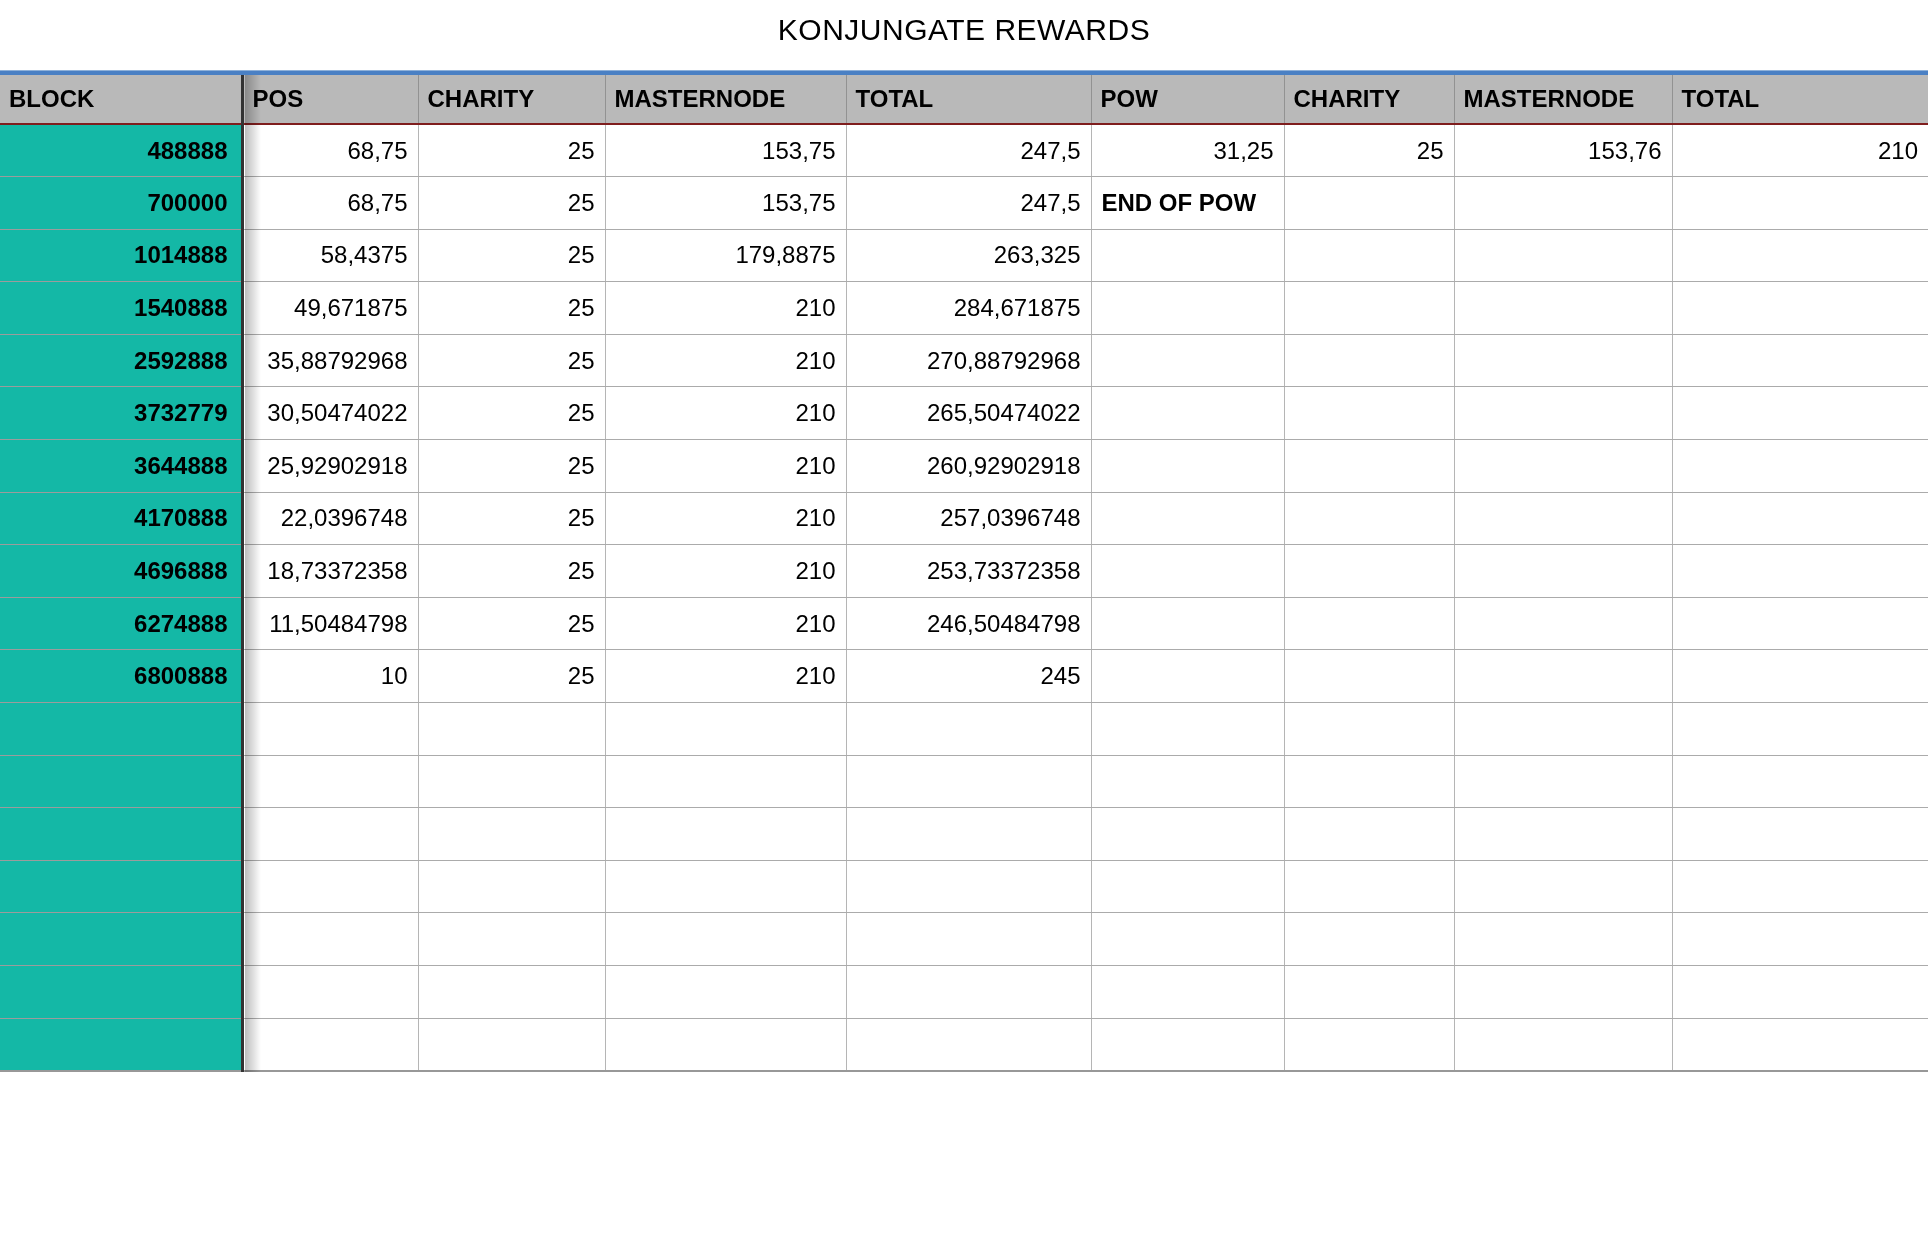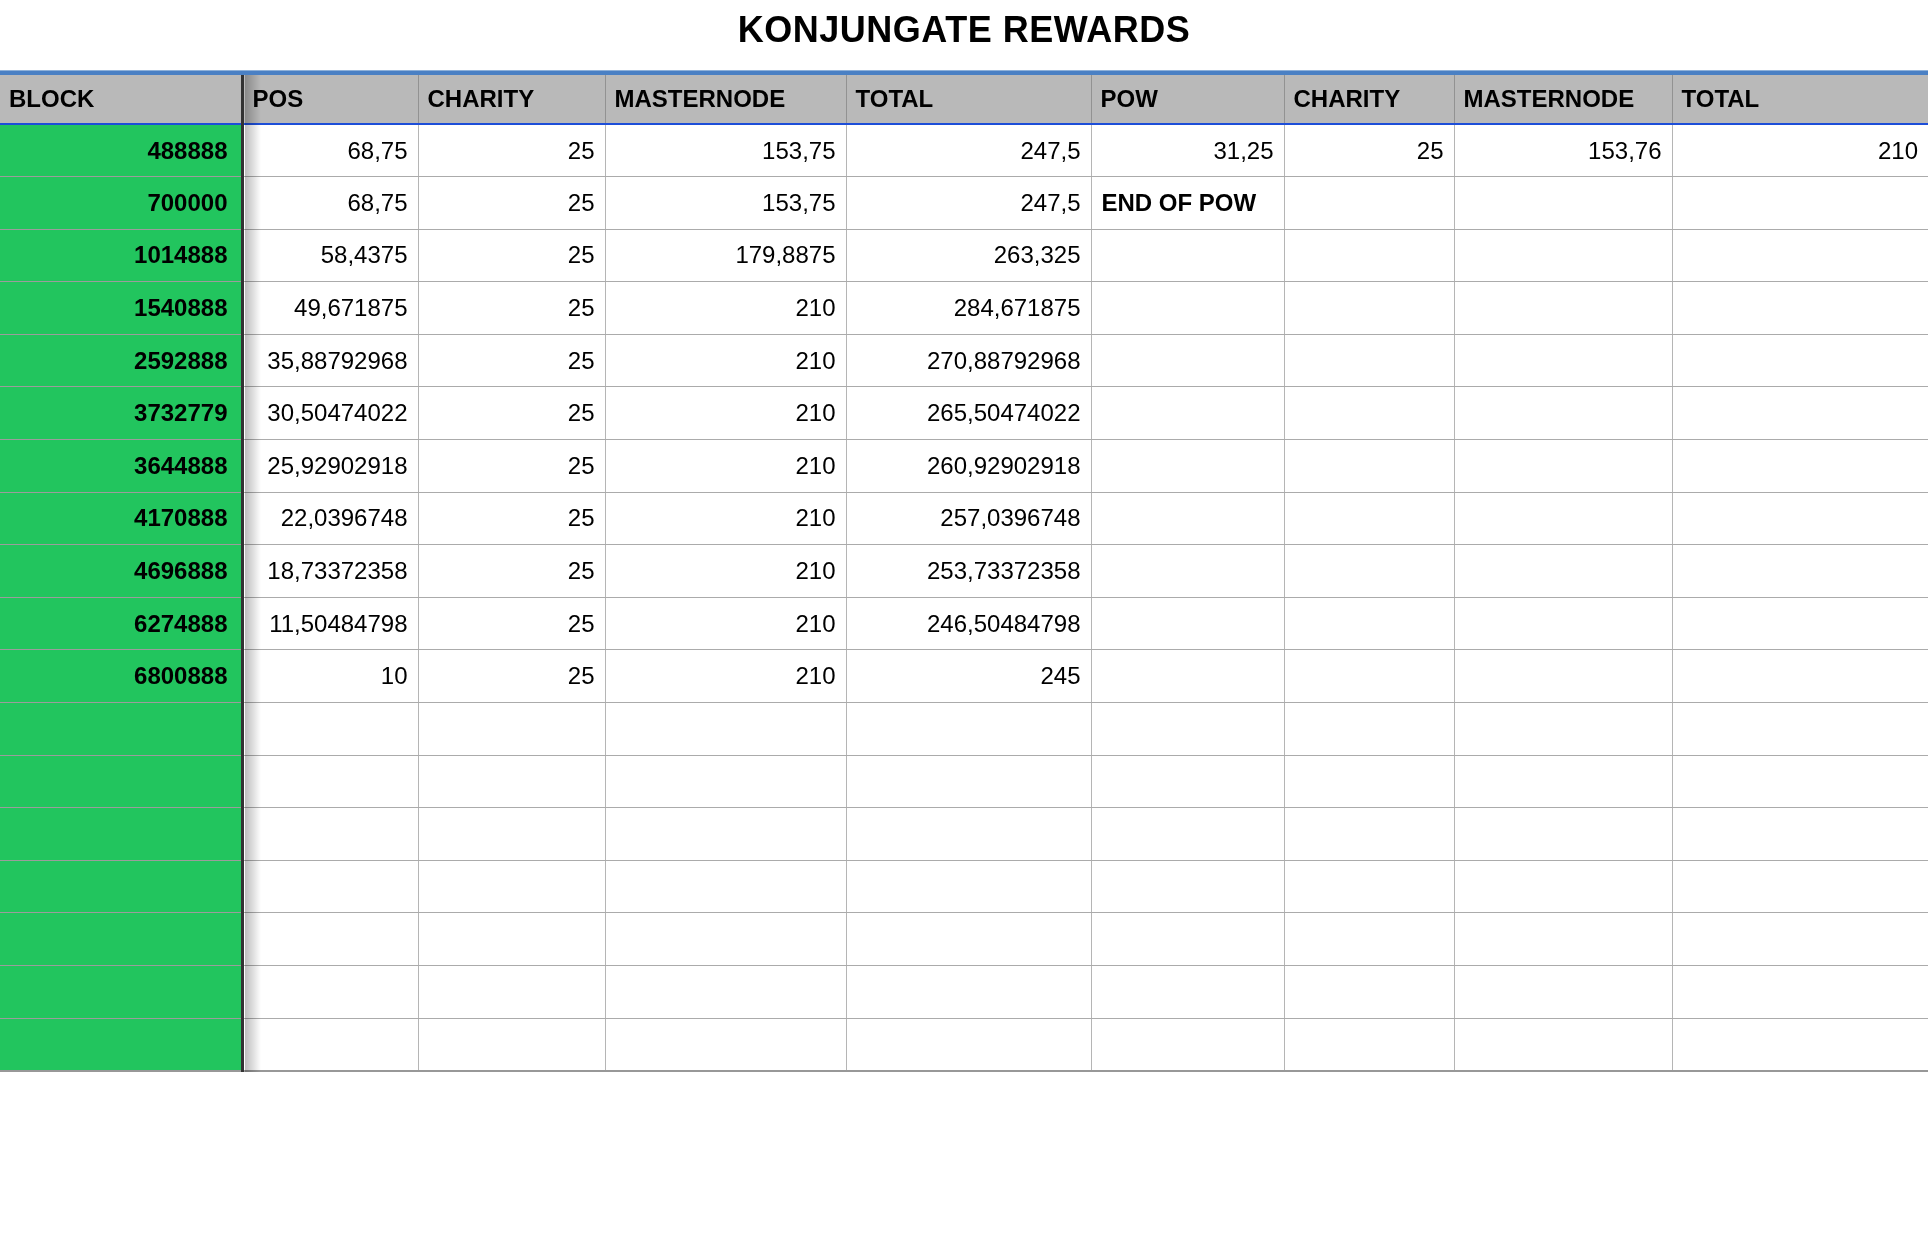--- a/index.html
+++ b/index.html
@@ -12,22 +12,22 @@
     font-family: "Liberation Sans", "DejaVu Sans", sans-serif;
     color: #000;
   }
   .title-bar {
     height: 60px;
     display: flex;
     align-items: center;
     justify-content: center;
   }
   .title {
-    font-size: 36px;
-    font-weight: bold;
+    font-size: 30px;
+    font-weight: normal;
     letter-spacing: 0.5px;
   }
   .blue-bar {
     margin-top: 10px;
     height: 5px;
     width: 1928px;
     background: linear-gradient(to bottom, #8fb1d9 0, #8fb1d9 1px, #4a80c4 1px);
   }
   .table-wrap {
     position: relative;
@@ -44,38 +44,38 @@
     box-sizing: border-box;
   }
   thead th {
     height: 49px;
     background: #b9b9b9;
     font-size: 24px;
     font-weight: bold;
     text-align: left;
     padding: 0 6px 0 9px;
     border-right: 1px solid #929292;
-    border-bottom: 2px solid #1d4ed8;
+    border-bottom: 2px solid #7f1d1d;
     vertical-align: middle;
   }
   thead th.block-h {
     border-right: 3px solid #333333;
   }
   tbody td {
     height: 52.6px;
     background: #ffffff;
     font-size: 24px;
     text-align: right;
     padding: 0 10px;
     border-right: 1px solid #b5b5b5;
     border-bottom: 1px solid #ababab;
     vertical-align: middle;
   }
   tbody td.block {
-    background: #22c55e;
+    background: #14b8a6;
     font-weight: bold;
     border-right: 3px solid #333333;
     border-bottom: 1px solid #9c9c9c;
     padding-right: 13px;
   }
   tbody td.leftbold {
     text-align: left;
     font-weight: bold;
     padding-left: 10px;
   }

